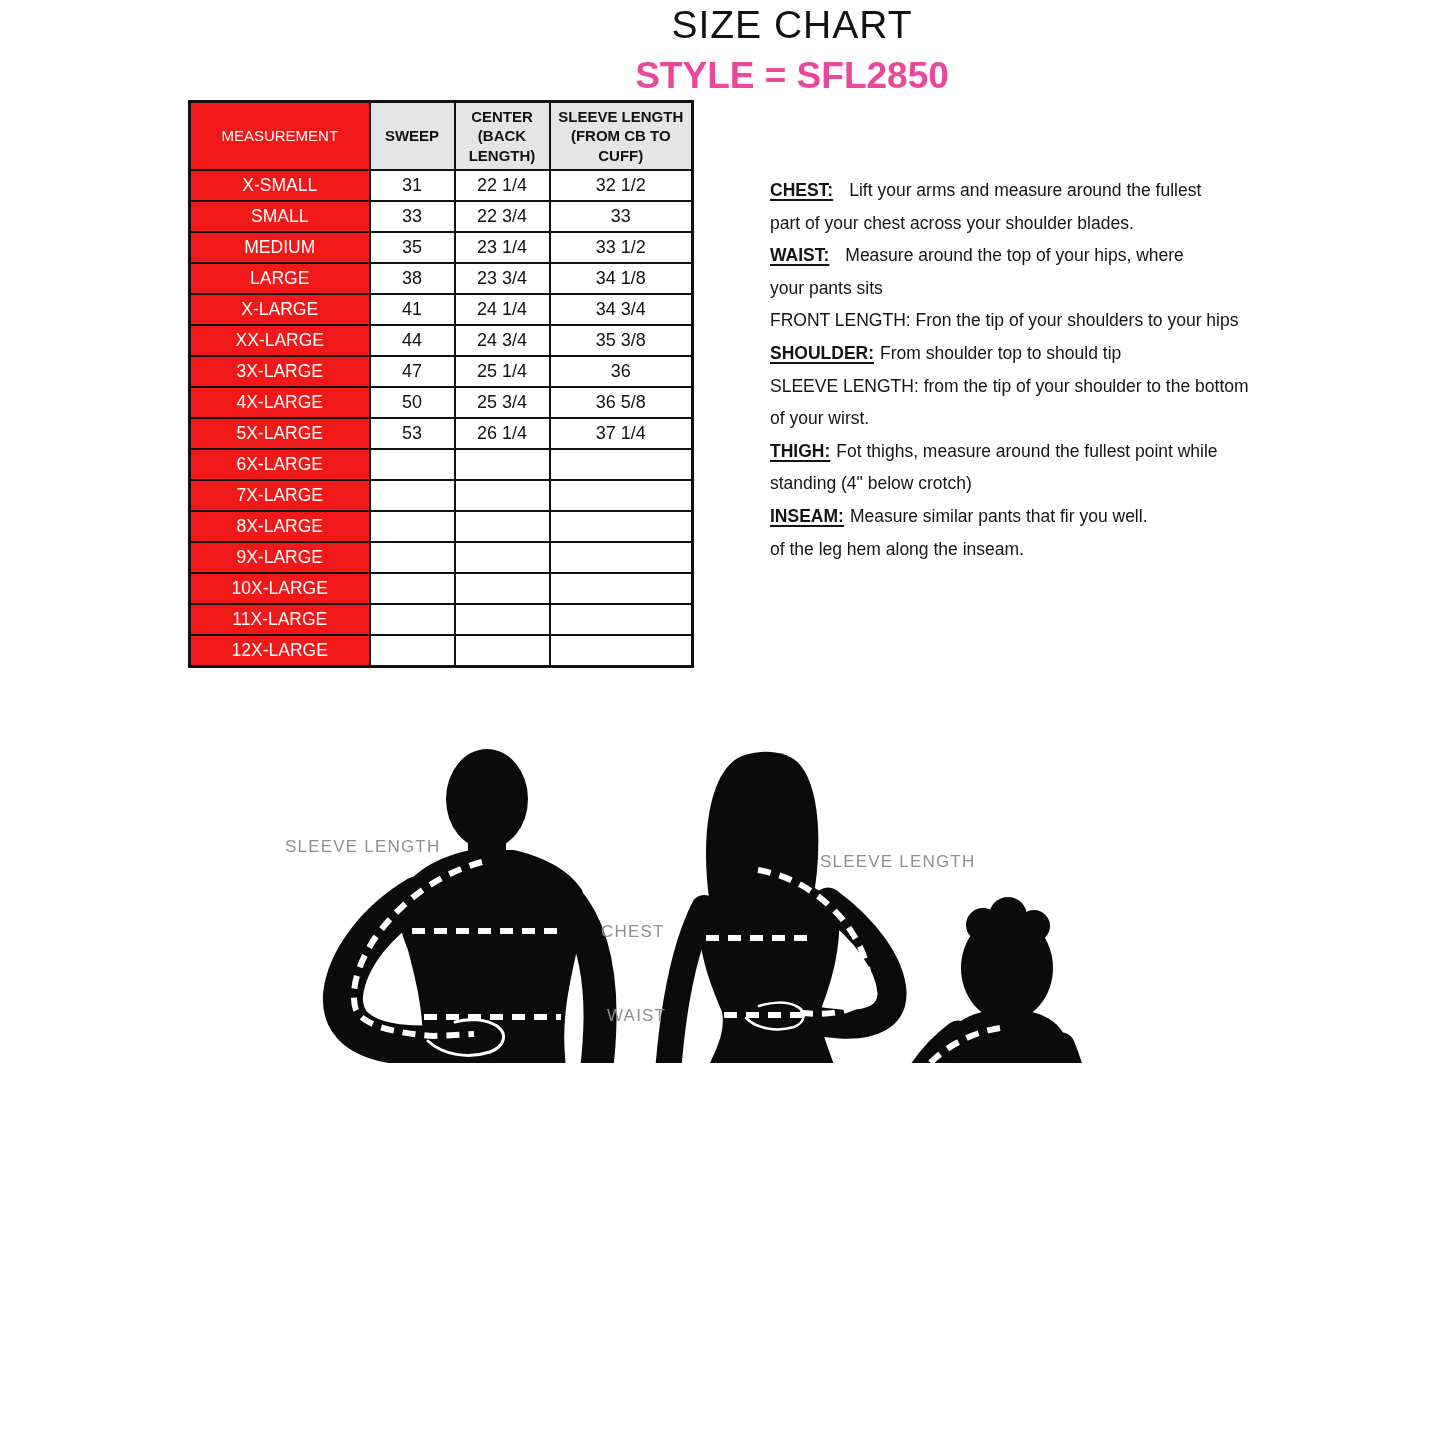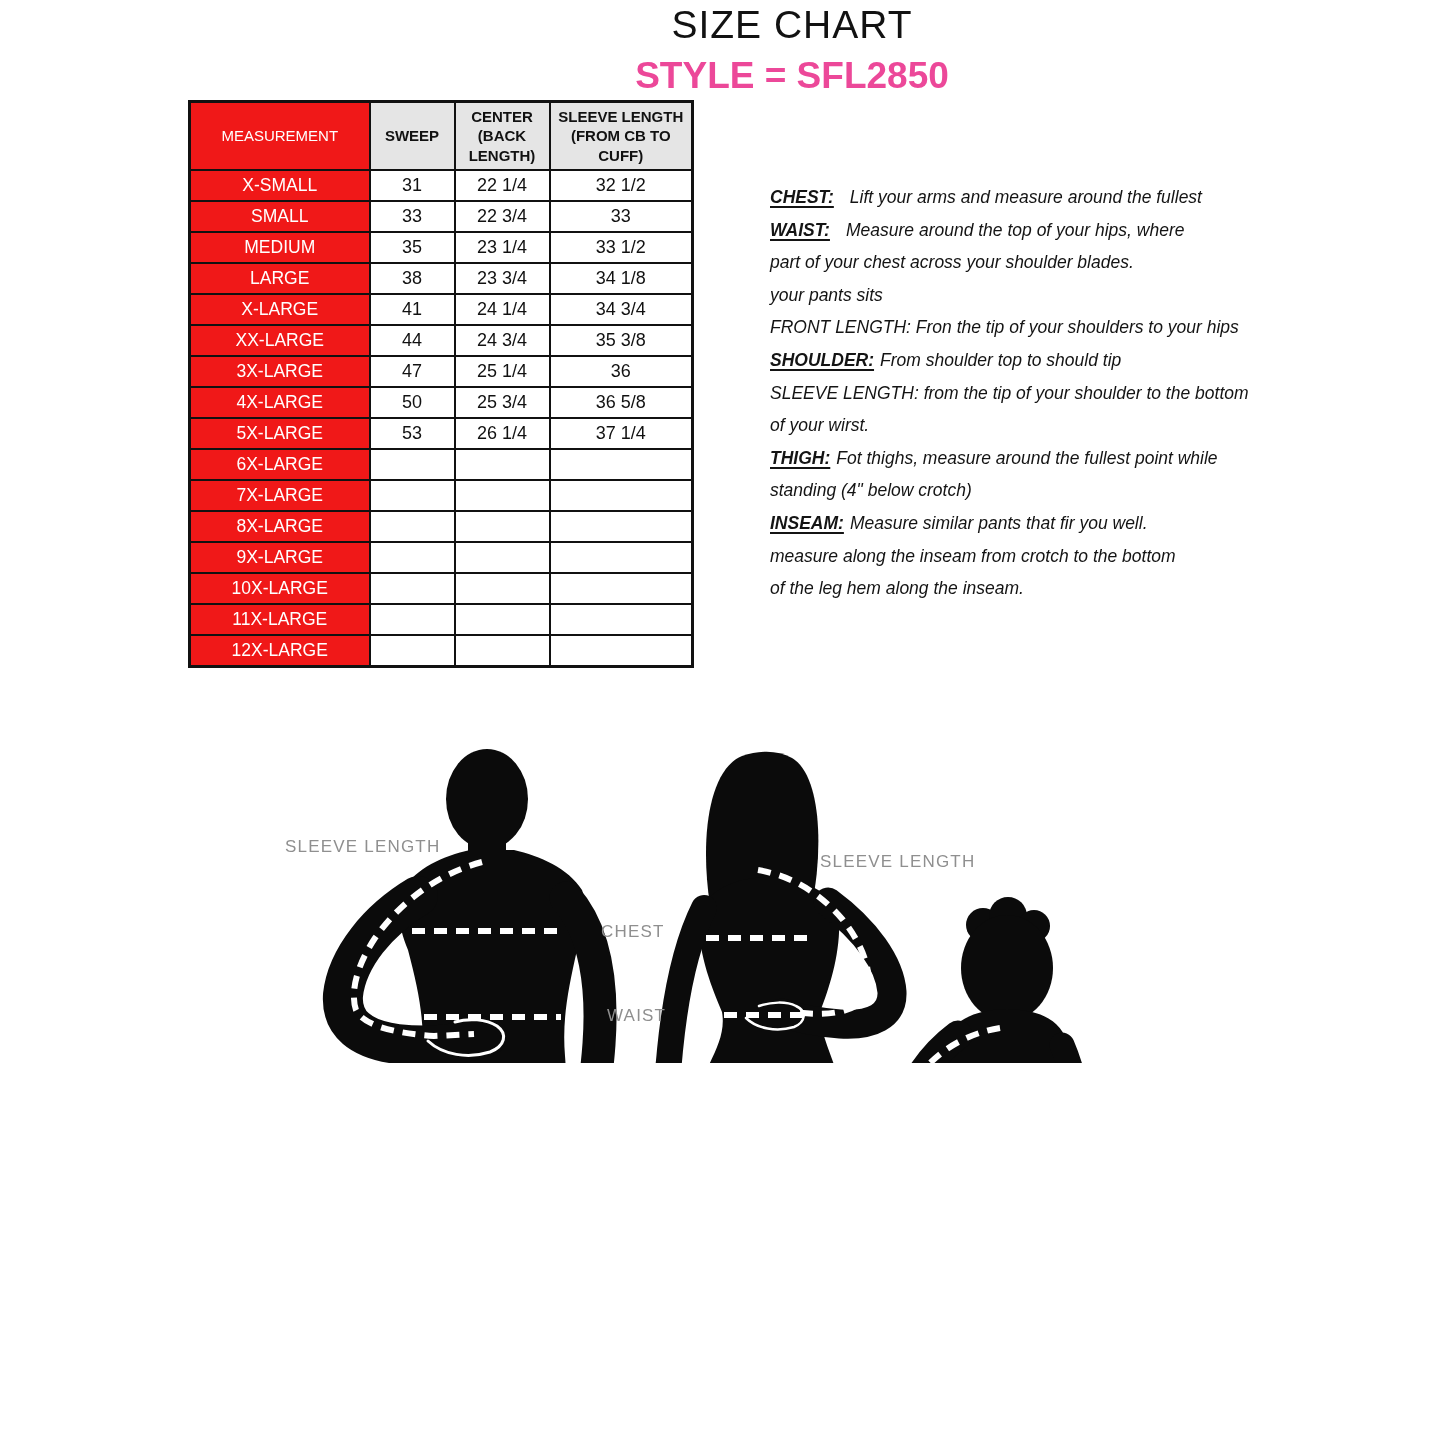--- a/index.html
+++ b/index.html
@@ -13,21 +13,21 @@
   
   table.size-table{position:absolute;left:188px;top:100px;width:503px;
                    border-collapse:collapse;table-layout:fixed;border:3px solid #111;}
   .size-table th,.size-table td{border:2px solid #111;text-align:center;vertical-align:middle;
                    padding:0;overflow:hidden;}
   .size-table th{font-size:15px;font-weight:700;height:66px;line-height:1.3;background:#e5e5e5;color:#111;}
   .size-table td{font-size:18px;height:29px;background:#fff;color:#111;}
   .size-table .red{background:#F01818;color:#ffffff;font-weight:400;text-align:center;}
   .size-table td.red{font-size:17.5px;}
   
-  .instructions{position:absolute;left:770px;top:181px;font-style:italic;}
+  .instructions{position:absolute;left:770px;top:174px;}
   .instr-line{line-height:32.6px;font-size:17.5px;white-space:nowrap;color:#141414;}
   .instr-label{font-weight:700;text-decoration:underline;text-decoration-thickness:2px;
                text-underline-offset:3px;margin-right:6px;}
   .instr-label.tab{margin-right:16px;}
   
   .fig-label{position:absolute;font-size:17px;letter-spacing:1.2px;color:#8f8f8f;
              white-space:nowrap;line-height:1;}
   svg.figures{position:absolute;left:0;top:0;}
   .sil{fill:#0b0b0b;stroke:none;}
   .arm{fill:none;stroke:#0b0b0b;stroke-linecap:round;stroke-linejoin:round;}
@@ -153,31 +153,30 @@
           <td class="red">12X-LARGE</td>
           <td></td>
           <td></td>
           <td></td>
         </tr>
       </tbody>
   </table>
 
   <div class="instructions" id="instructions">
       <div class="instr-line"><span class="instr-label tab">CHEST:</span><span>Lift your arms and measure around the fullest</span></div>
+      <div class="instr-line"><span>part of your chest across your shoulder blades.</span></div>
       <div class="instr-line"><span class="instr-label tab">WAIST:</span><span>Measure around the top of  your hips, where</span></div>
-      <div class="instr-line"><span>part of your chest across your shoulder blades.</span></div>
       <div class="instr-line"><span>your pants sits</span></div>
       <div class="instr-line"><span>FRONT LENGTH: Fron the tip of your shoulders to your hips</span></div>
       <div class="instr-line"><span class="instr-label">SHOULDER:</span><span>From shoulder top to should tip</span></div>
       <div class="instr-line"><span>SLEEVE LENGTH: from the tip of your shoulder to the bottom</span></div>
       <div class="instr-line"><span>of your wirst.</span></div>
       <div class="instr-line"><span class="instr-label">THIGH:</span><span>Fot thighs, measure around the fullest point while</span></div>
       <div class="instr-line"><span>standing (4" below crotch)</span></div>
       <div class="instr-line"><span class="instr-label">INSEAM:</span><span>Measure similar pants that fir you well.</span></div>
-      <div class="instr-line"><span>measure along the inseam from crotch to the bottom</span></div>
       <div class="instr-line"><span>of the leg hem along the inseam.</span></div>
     </div>
 
   <svg class="figures" width="1445" height="1445" viewBox="0 0 1445 1445">
 
     <g>
       <ellipse class="sil" cx="487" cy="799" rx="41" ry="50"></ellipse>
       <rect class="sil" x="468" y="800" width="38" height="70"></rect>
       <path class="sil" d="M 470 850 C 443 856 416 868 403 890 C 395 910 400 930 408 950
         C 419 992 425 1022 422 1058 C 419 1094 425 1124 436 1154 L 441 1178

